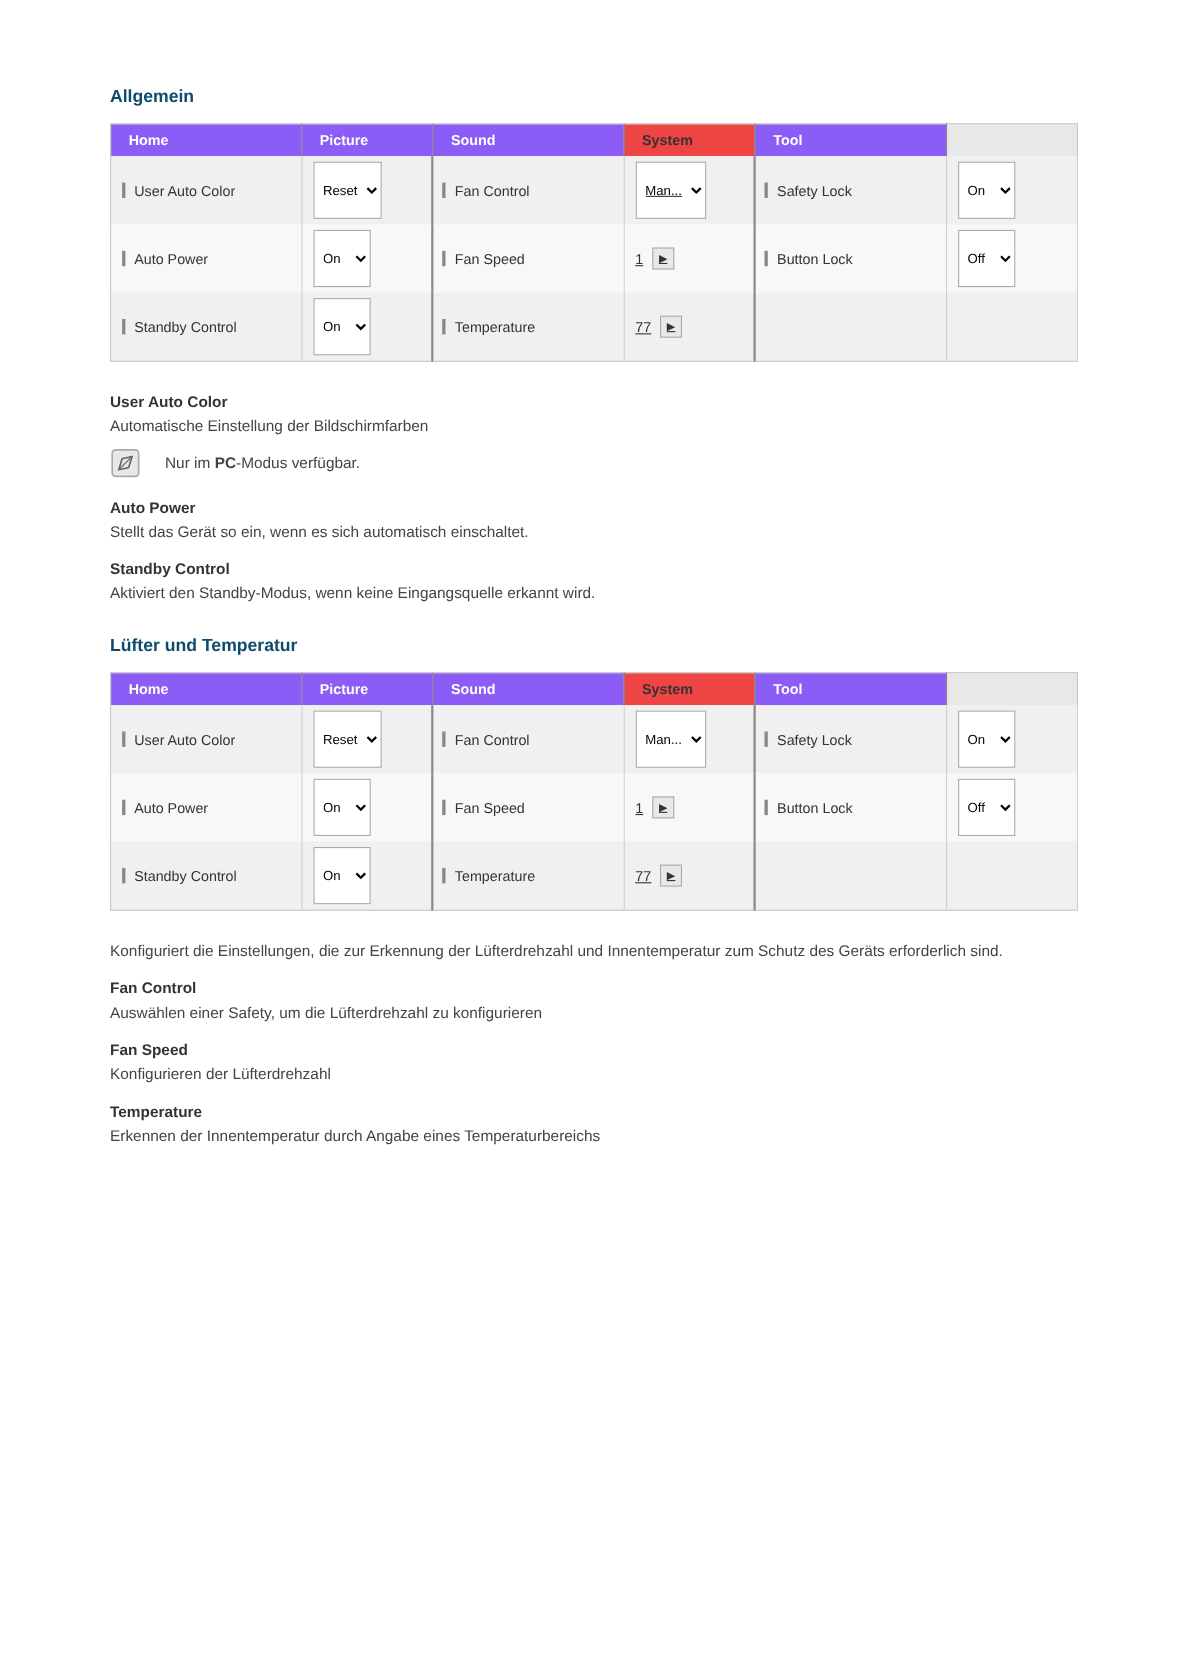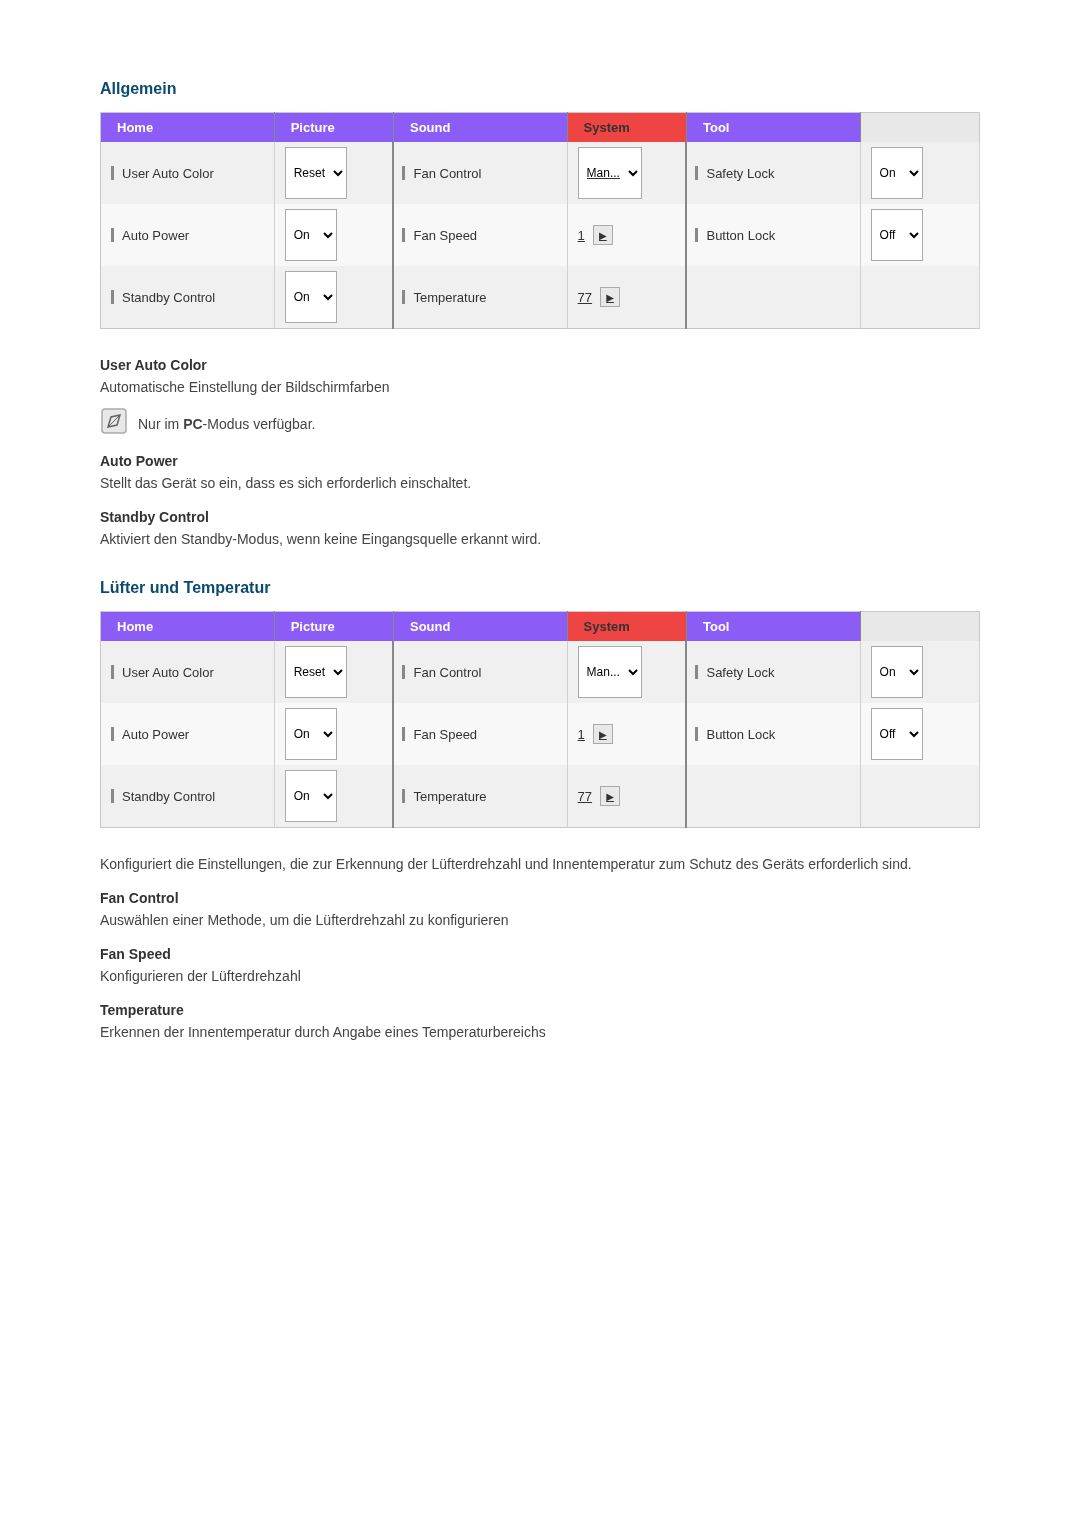--- a/index.html
+++ b/index.html
@@ -109,22 +109,22 @@
     .item-heading {
       font-weight: bold;
       font-size: 14px;
       margin-top: 18px;
       margin-bottom: 6px;
       color: #333;
     }
 
     .note-box {
       display: flex;
-      align-items: flex-end;
-      gap: 10px;
+      align-items: center;
+      gap: 22px;
       margin: 10px 0 14px 0;
     }
 
     .note-icon {
       width: 28px;
       height: 28px;
       flex-shrink: 0;
       margin-top: 2px;
     }
 
@@ -291,21 +291,21 @@
   <div class="note-box">
     <svg class="note-icon" viewBox="0 0 28 28" xmlns="http://www.w3.org/2000/svg">
       <rect x="2" y="2" width="24" height="24" rx="3" ry="3" fill="#e8e8e8" stroke="#aaa" stroke-width="1.5"></rect>
       <path d="M8 20 L11 10 L20 8 L17 18 Z" fill="none" stroke="#666" stroke-width="1.5"></path>
       <line x1="8" y1="20" x2="20" y2="8" stroke="#666" stroke-width="1"></line>
     </svg>
     <span class="note-text">Nur im <strong>PC</strong>-Modus verfügbar.</span>
   </div>
 
   <div class="item-heading">Auto Power</div>
-  <div class="item-desc">Stellt das Gerät so ein, dass es sich erforderlich einschaltet.</div>
+  <div class="item-desc">Stellt das Gerät so ein, wenn es sich automatisch einschaltet.</div>
 
   <div class="item-heading">Standby Control</div>
   <div class="item-desc">Aktiviert den Standby-Modus, wenn keine Eingangsquelle erkannt wird.</div>
 </div>
 
 <div class="section-gap">
   <div class="section-title">Lüfter und Temperatur</div>
 
   <table class="menu-table">
     <tbody>
@@ -421,20 +421,20 @@
         </td>
         <td class="col-group-5 separator"></td>
         <td class="col-group-6"></td>
       </tr>
     </tbody>
   </table>
 
   <div class="item-desc">Konfiguriert die Einstellungen, die zur Erkennung der Lüfterdrehzahl und Innentemperatur zum Schutz des Geräts erforderlich sind.</div>
 
   <div class="item-heading">Fan Control</div>
-  <div class="item-desc">Auswählen einer Methode, um die Lüfterdrehzahl zu konfigurieren</div>
+  <div class="item-desc">Auswählen einer Safety, um die Lüfterdrehzahl zu konfigurieren</div>
 
   <div class="item-heading">Fan Speed</div>
   <div class="item-desc">Konfigurieren der Lüfterdrehzahl</div>
 
   <div class="item-heading">Temperature</div>
   <div class="item-desc">Erkennen der Innentemperatur durch Angabe eines Temperaturbereichs</div>
 </div>
 
 </body></html>

